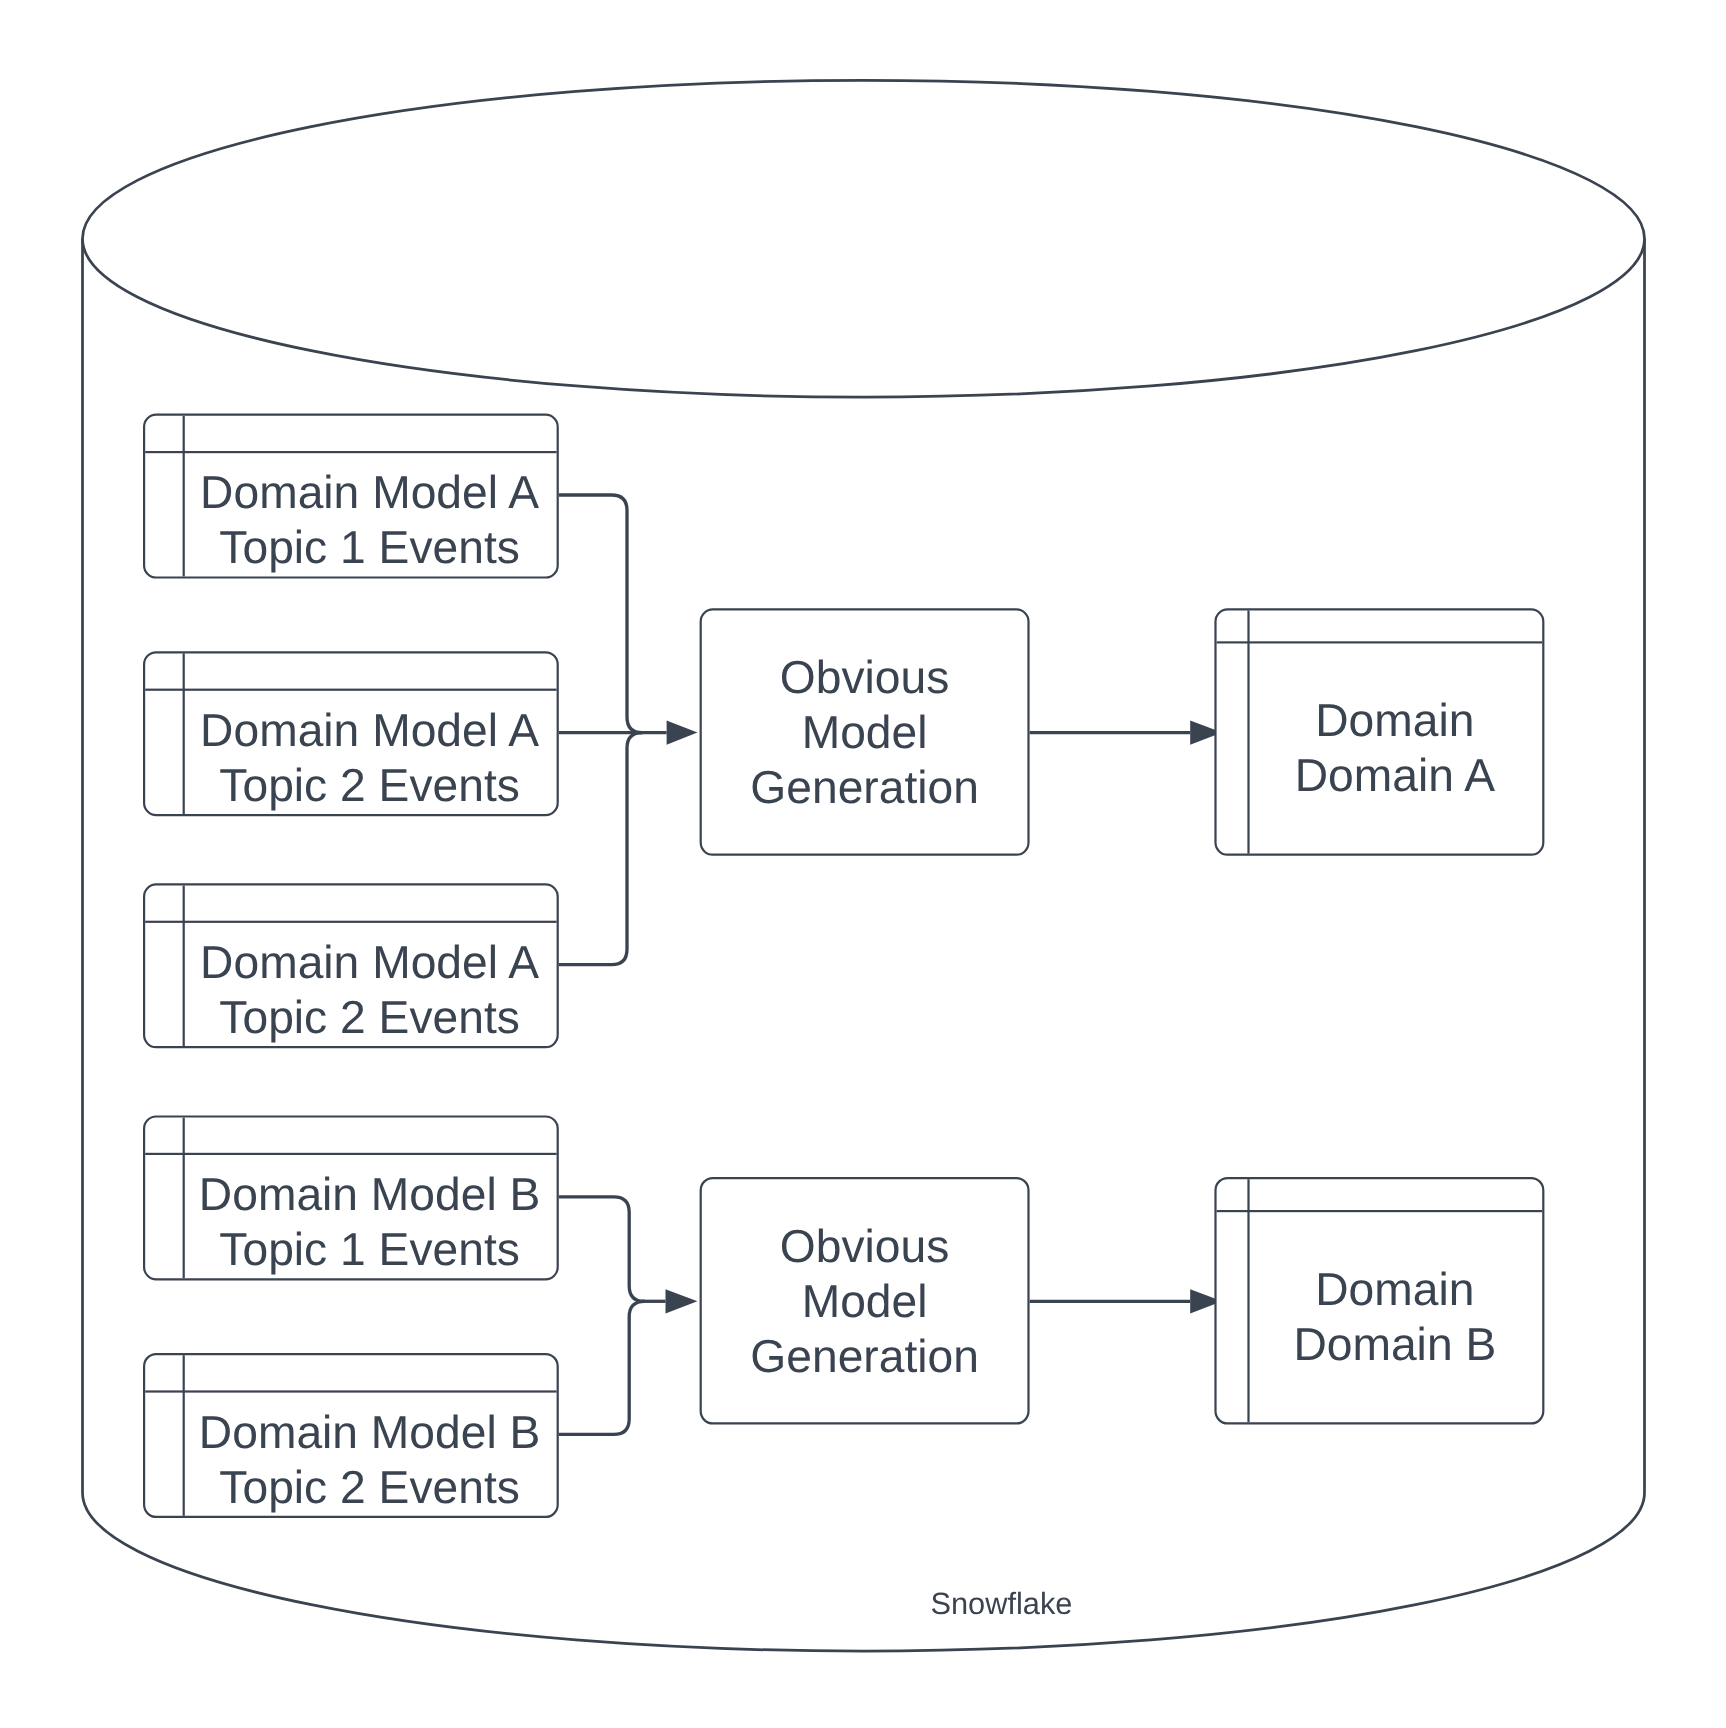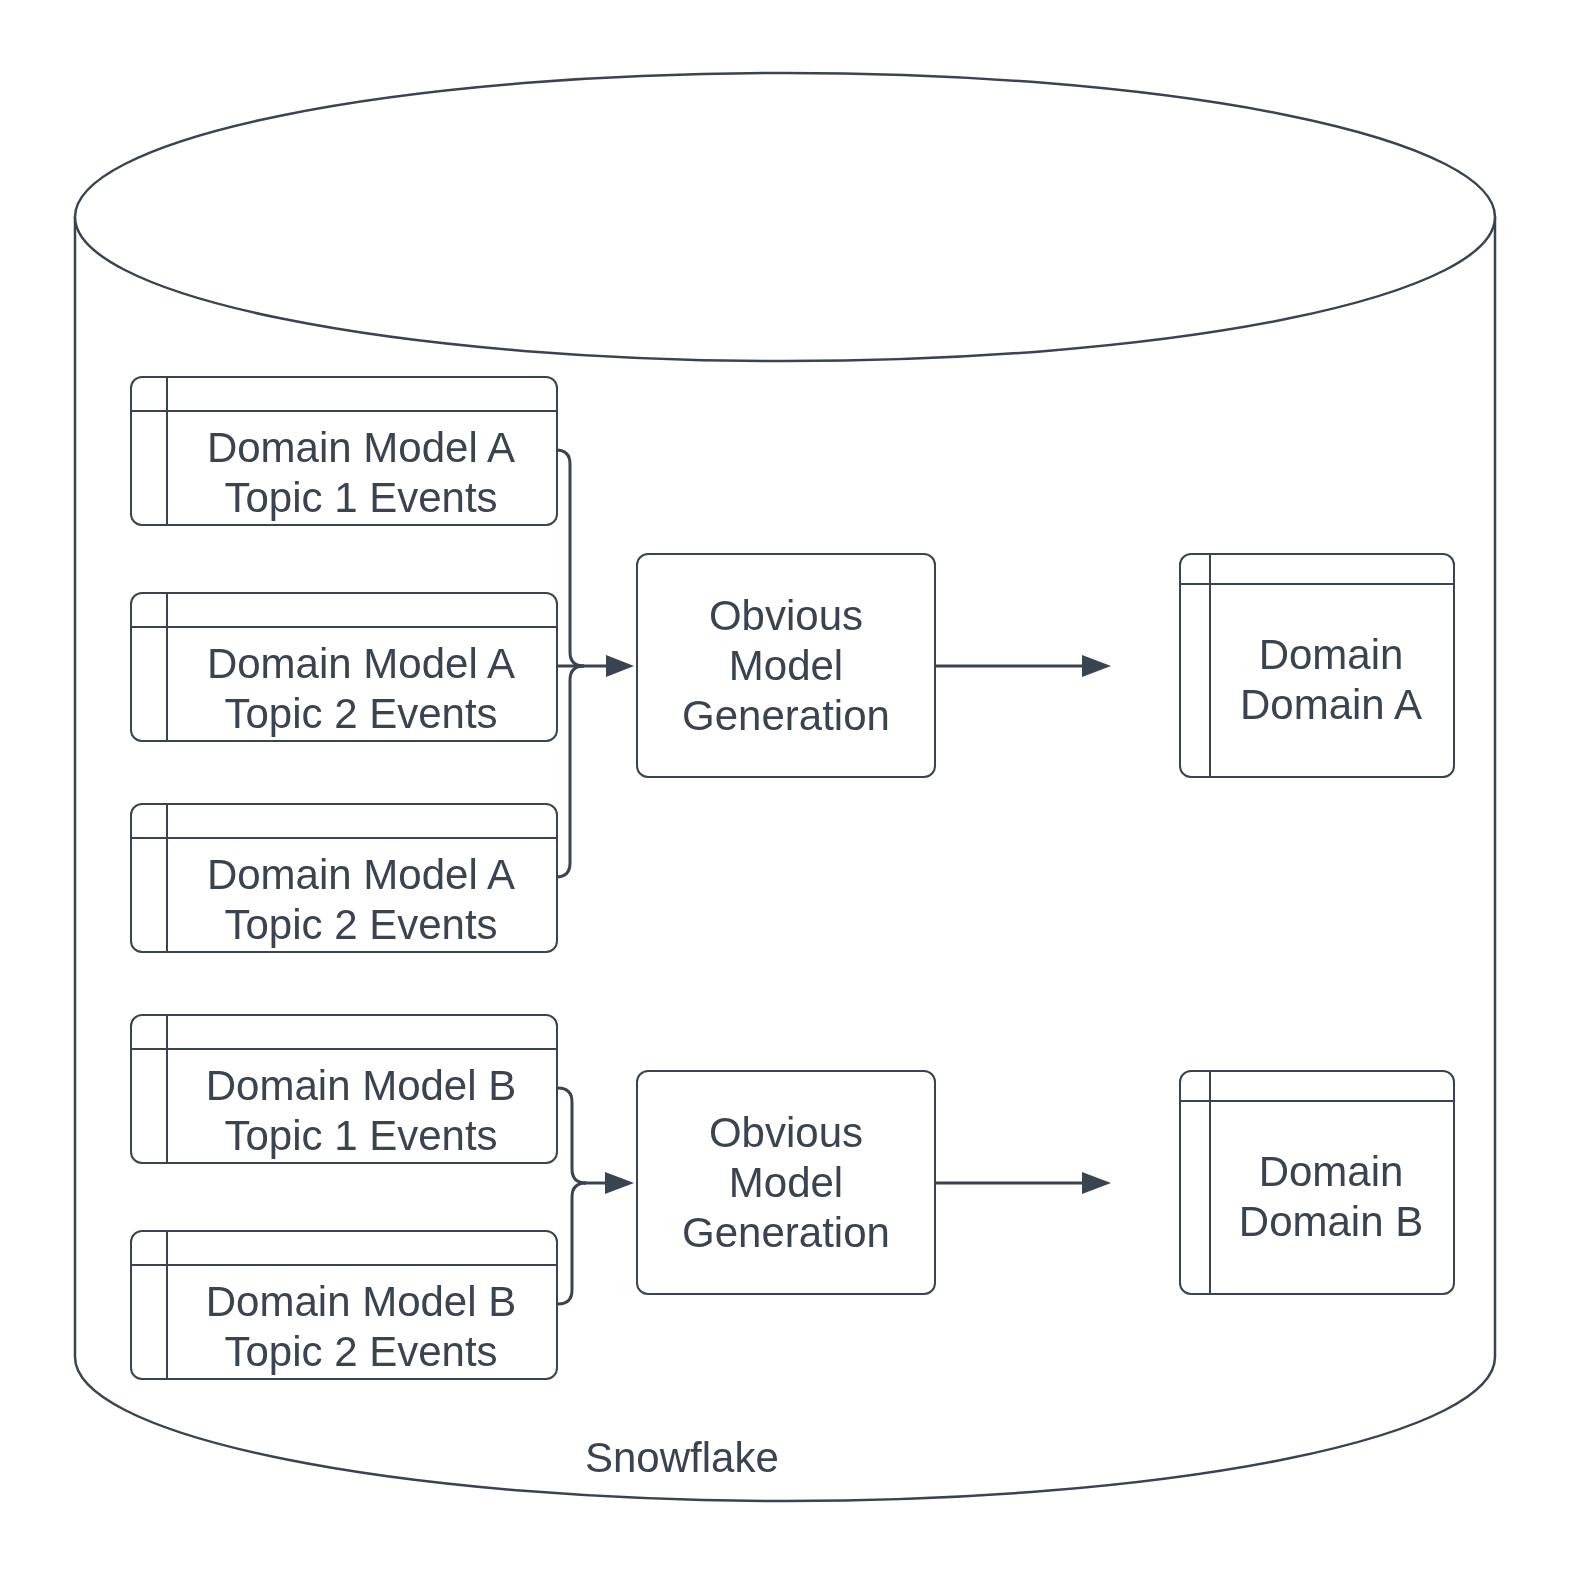--- a/index.html
+++ b/index.html
@@ -5,39 +5,39 @@
   html,body{margin:0;padding:0;background:#ffffff;}
   .canvas{
     position:relative;width:1569px;height:1571px;background:#ffffff;overflow:hidden;
     font-family:"Liberation Sans",sans-serif;color:#3a4350;
   }
   .layer{position:absolute;left:0;top:0;}
   .node{
     position:absolute;background:#ffffff;border:2.5px solid #3a4350;border-radius:12px;
     box-sizing:border-box;
   }
-  .src{left:130px;width:428px;height:150px;}
+  .src{left:130px;width:378px;height:150px;}
   .proc{left:636px;width:300px;height:225px;}
-  .out{left:1179px;width:276px;height:225px;}
+  .out{left:1104px;width:300px;height:225px;}
   .hline{position:absolute;left:0;right:0;height:2.5px;background:#3a4350;}
   .vline{position:absolute;top:0;bottom:0;width:2.5px;background:#3a4350;}
   .src .hline{top:31.5px;}
   .src .vline{left:33.5px;}
   .out .hline{top:27.5px;}
   .out .vline{left:27.5px;}
   .label{
     position:absolute;display:flex;flex-direction:column;align-items:center;justify-content:center;
     font-size:42px;line-height:50px;white-space:nowrap;text-align:center;
   }
   .src .label{left:34px;top:32px;right:0;bottom:0;padding-top:12px;}
   .proc .label{left:0;top:0;right:0;bottom:0;text-align:center;}
   .out .label{left:28px;top:28px;right:0;bottom:0;}
   .cyl-label{
-    position:absolute;left:585px;top:1434px;width:390px;text-align:left;
-    font-size:42px;line-height:48px;
+    position:absolute;left:585px;top:1434px;width:390px;text-align:right;
+    font-size:28px;line-height:48px;
   }
 </style>
 </head>
 <body>
 
 <div class="canvas">
 
   <svg class="layer" width="1569" height="1571" viewBox="0 0 1569 1571">
 
     <path d="M75,217 L75,1357 A710,144 0 0 0 1495,1357 L1495,217" fill="#ffffff" stroke="#3a4350" stroke-width="2.5"></path>

